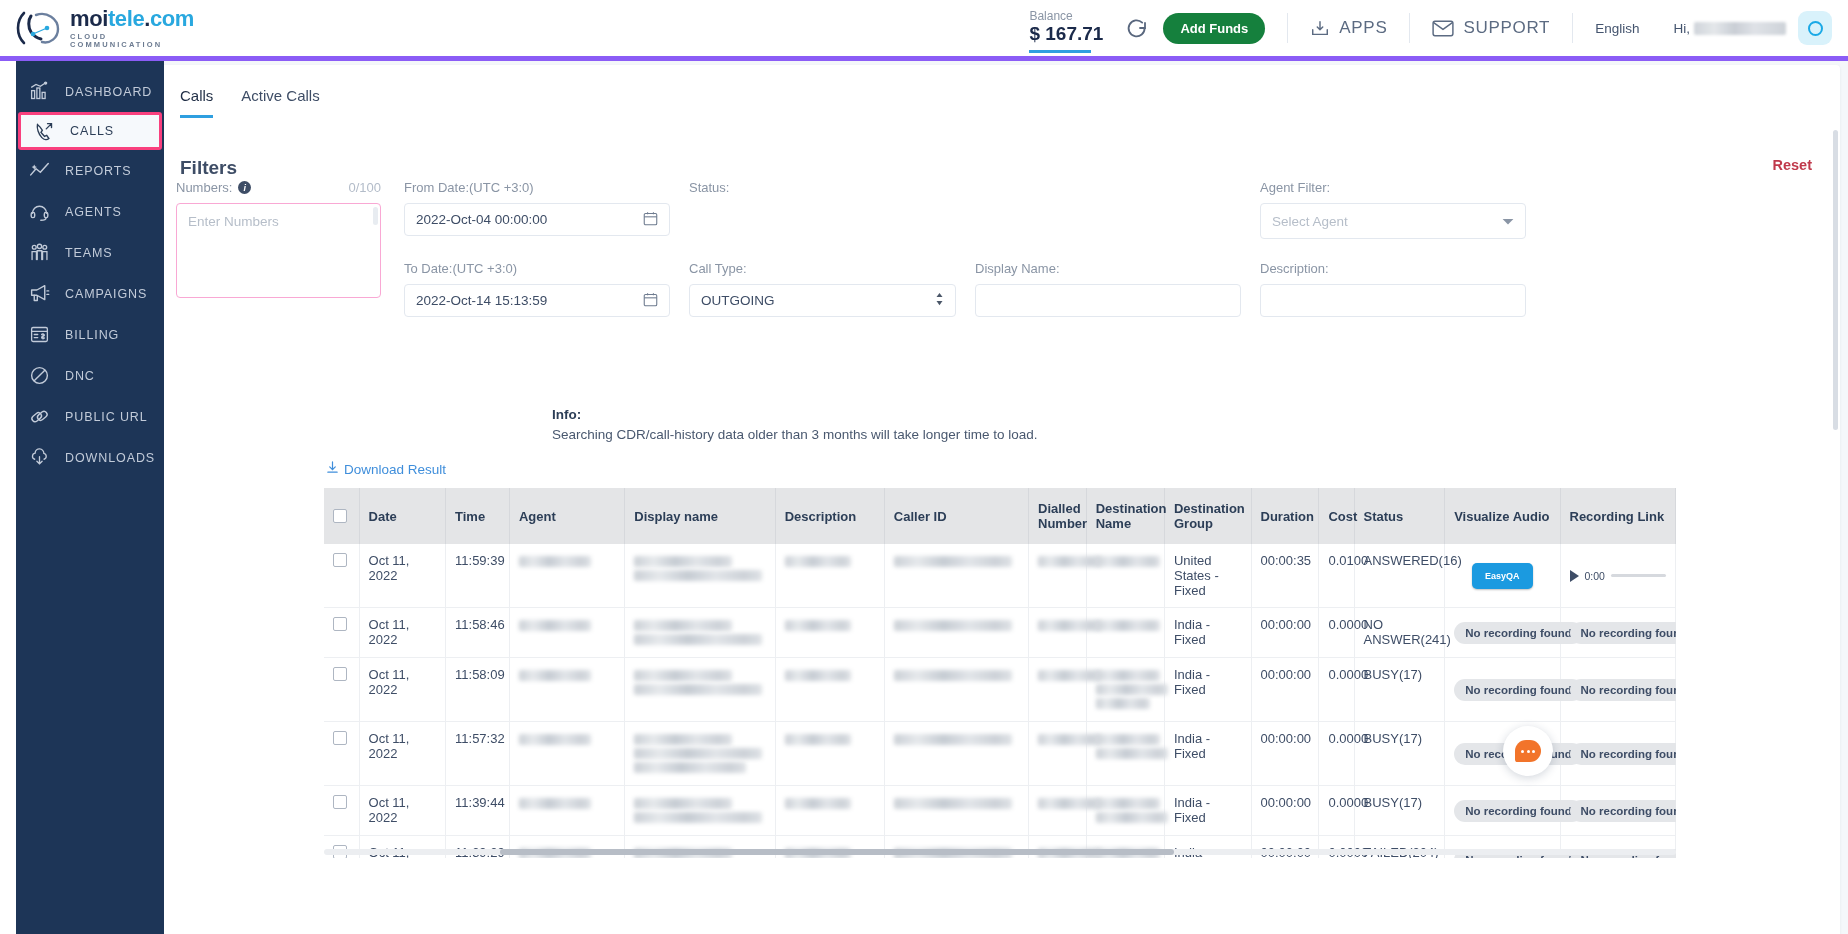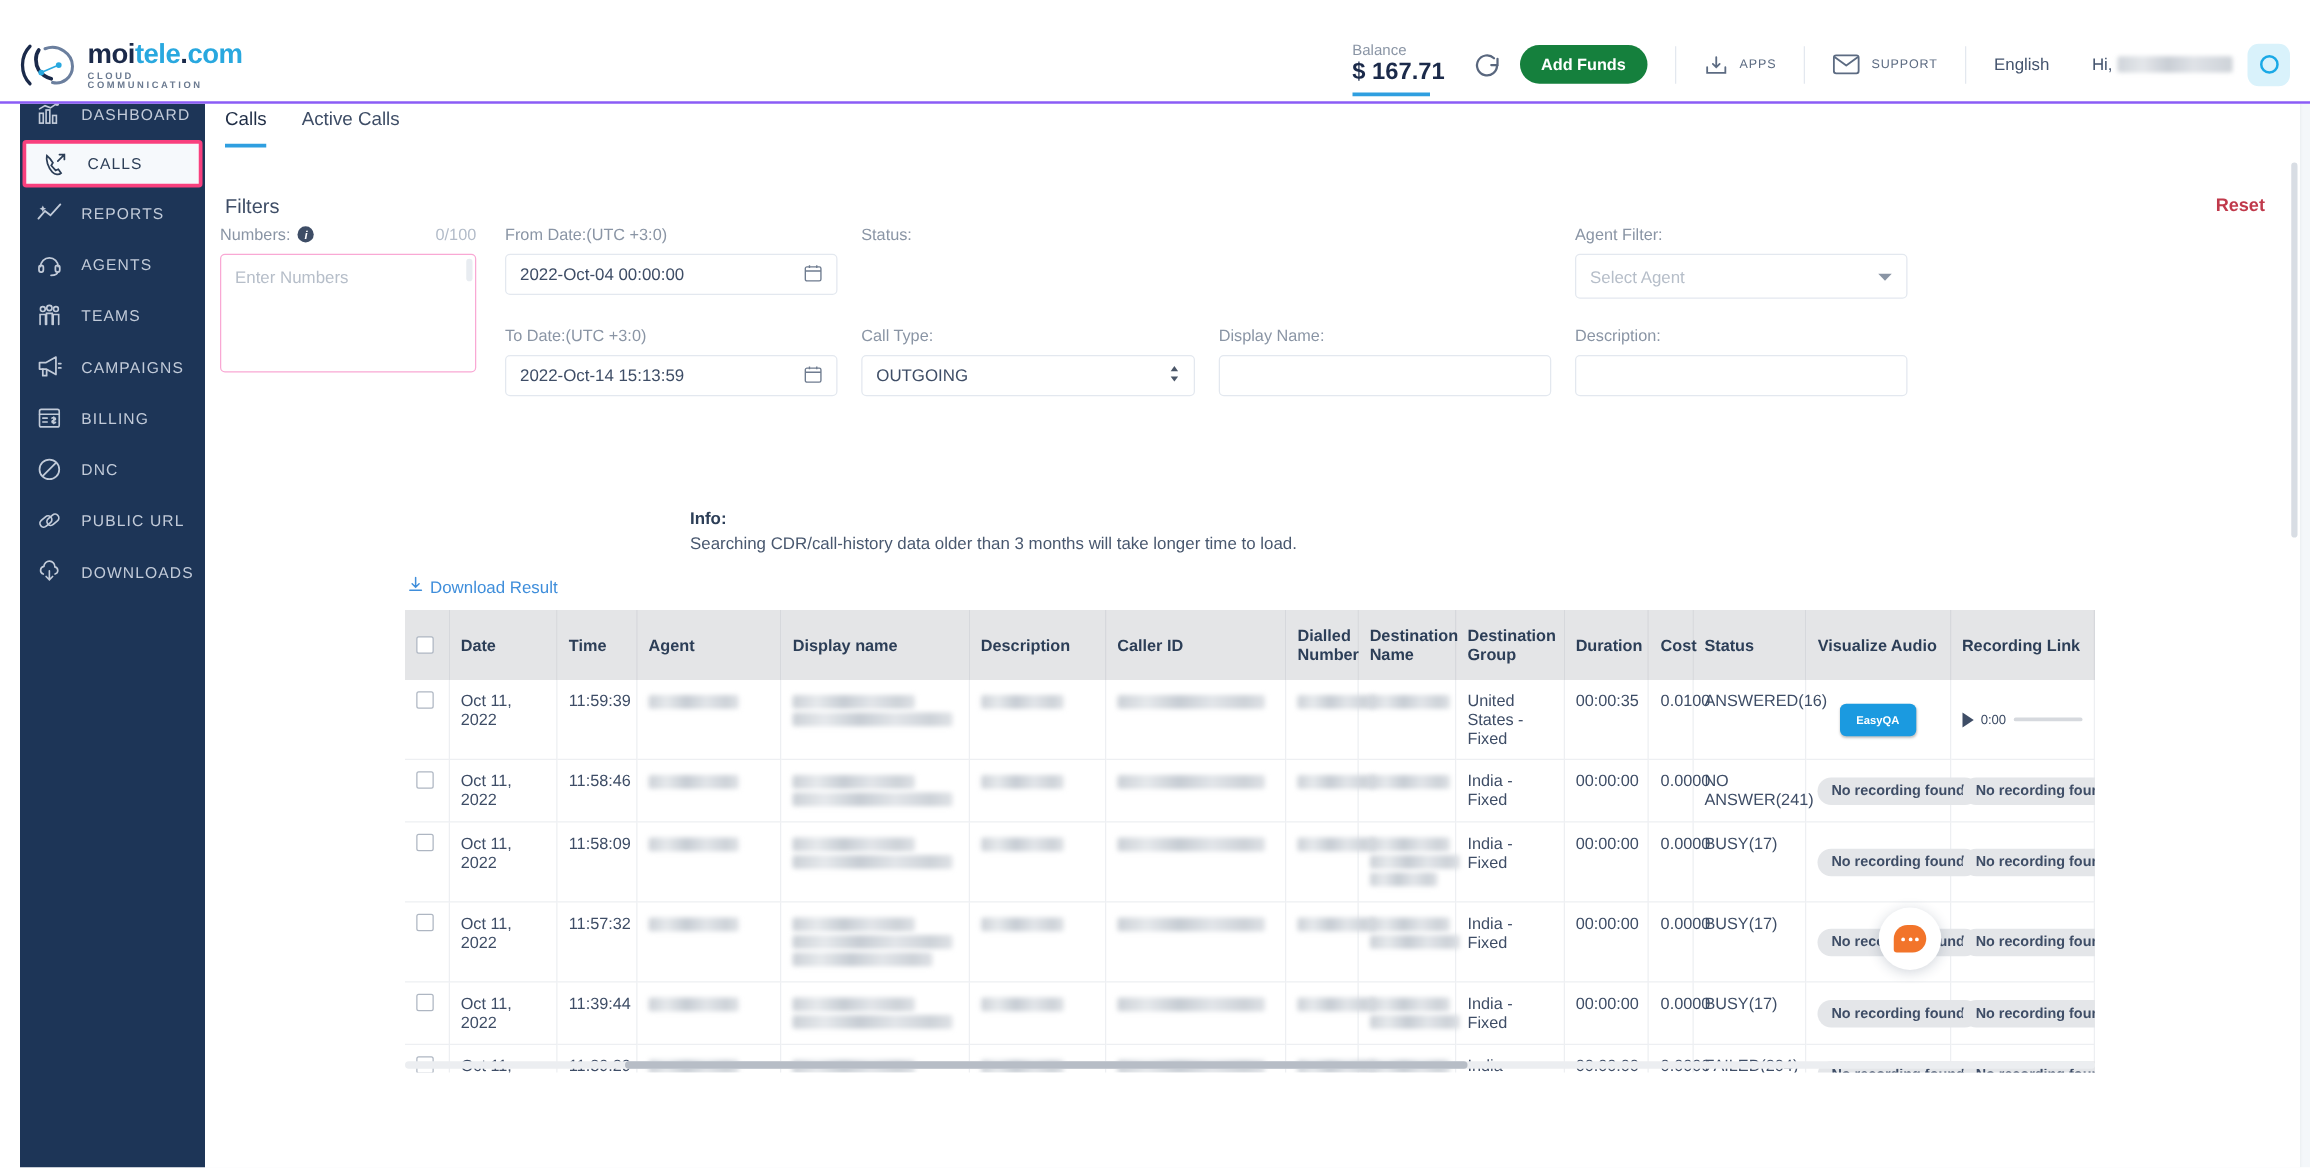--- a/index.html
+++ b/index.html
@@ -9,22 +9,22 @@
     font-family:"Liberation Sans", sans-serif;
     background:#ffffff;
     color:#2c3e57;
     overflow:hidden;
   }
   .app { position:relative; width:1848px; height:934px; }
 
   
   .header {
     position:absolute; top:0; left:0; width:1848px; height:61px;
-    background:#ffffff; border-bottom:2px solid #8b5cf6;
-    display:flex; align-items:center; z-index:20;margin-top:22px;
+    background:#ffffff; border-bottom:5px solid #8b5cf6;
+    display:flex; align-items:center; z-index:20;
   }
   .logo-wrap { width:148px; display:flex; align-items:center; padding-left:14px; }
   .logo-mark { width:52px; height:42px; flex:none; }
   .logo-txt { margin-left:4px; line-height:1; }
   .logo-title { font-size:22px; font-weight:bold; letter-spacing:-0.4px; }
   .logo-title .c1 { color:#1b2a4a; }
   .logo-title .c2 { color:#29a8df; }
   .logo-title .c3 { color:#1b2a4a; }
   .logo-title .c4 { color:#29a8df; }
   .logo-sub { font-size:7.5px; letter-spacing:2.1px; color:#6b7a90; margin-top:3px; font-weight:bold;}
@@ -33,21 +33,21 @@
   .balance-box { display:flex; flex-direction:column; align-items:flex-start; position:relative; padding-bottom:2px;}
   .balance-label { font-size:12px; color:#8a95a5; line-height:14px; }
   .balance-value { font-size:19px; font-weight:bold; color:#1b2a4a; line-height:22px;}
   .balance-underline { position:absolute; bottom:-6px; left:0; width:62px; height:3px; background:#2f9fe0; }
   .refresh-btn { margin-left:22px; width:24px; height:24px; color:#59677e; cursor:pointer; }
   .add-funds {
     margin-left:14px; background:#15803d; color:#fff; font-size:13px; font-weight:bold;
     border:none; border-radius:16px; padding:8px 17px; cursor:pointer;
   }
   .hdr-div { width:1px; height:30px; background:#e3e8ef; margin:0 22px; }
-  .hdr-item { display:flex; align-items:center; gap:9px; font-size:10px; letter-spacing:0.7px;
+  .hdr-item { display:flex; align-items:center; gap:9px; font-size:17px; letter-spacing:0.7px;
               color:#5c6b82; cursor:pointer; }
   .hdr-item svg { display:block; }
   .lang { font-size:13.5px; color:#44546e; cursor:pointer; }
   .greet { font-size:13.5px; color:#44546e; display:flex; align-items:center; gap:4px;}
   .blur-name { display:inline-block; width:92px; height:13px; border-radius:2px;
      background:linear-gradient(90deg,#cfd4da 0%, #e4e7ea 22%, #c9ced5 44%, #dfe2e7 66%, #cdd2d8 100%);
      filter:blur(1.6px); }
   .avatar { width:34px; height:34px; border-radius:9px; background:#d9f2fb; margin-left:12px;
             display:flex; align-items:center; justify-content:center; cursor:pointer; margin-right:16px;}
   .avatar .ring { width:15px; height:15px; border:2.4px solid #1aa9e6; border-radius:50%; }
@@ -65,21 +65,21 @@
 
   
   .main { position:absolute; top:61px; left:148px; width:1700px; height:873px; background:#f4f7fa; overflow:hidden;}
   .card { position:absolute; top:4px; left:4px; width:1688px; height:900px; background:#fff;
           border-radius:4px; box-shadow:0 1px 3px rgba(20,40,70,0.07); }
 
   .tabs { display:flex; gap:28px; padding:22px 0 0 28px; }
   .tab { font-size:15px; color:#3e4d66; padding-bottom:11px; cursor:pointer; }
   .tab.active { color:#1f2d45; border-bottom:3px solid #2f9fe0; }
 
-  .filters-title { position:absolute; top:92px; left:28px; font-size:16px; color:#3e4d66; }
+  .filters-title { position:absolute; top:92px; left:28px; font-size:19px; color:#3e4d66;font-weight:bold; }
   .reset { position:absolute; top:92px; right:28px; font-size:14.5px; font-weight:bold; color:#c0394b; cursor:pointer; }
 
   .f-label { font-size:13px; color:#8a95a5; margin-bottom:8px; display:flex; align-items:center; gap:6px;}
   .f-label .count { margin-left:auto; font-size:13px; color:#b3bcc9; }
   .info-i { width:13px; height:13px; border-radius:50%; background:#3e4d66; color:#fff;
             font-size:9px; font-style:italic; font-weight:bold; display:inline-flex; align-items:center;
             justify-content:center; }
 
   .fld { width:100%; height:33px; border:1px solid #e3e8ef; border-radius:4px; background:#fff;
          font-size:13.5px; color:#3e4d66; padding:0 11px; display:flex; align-items:center;

